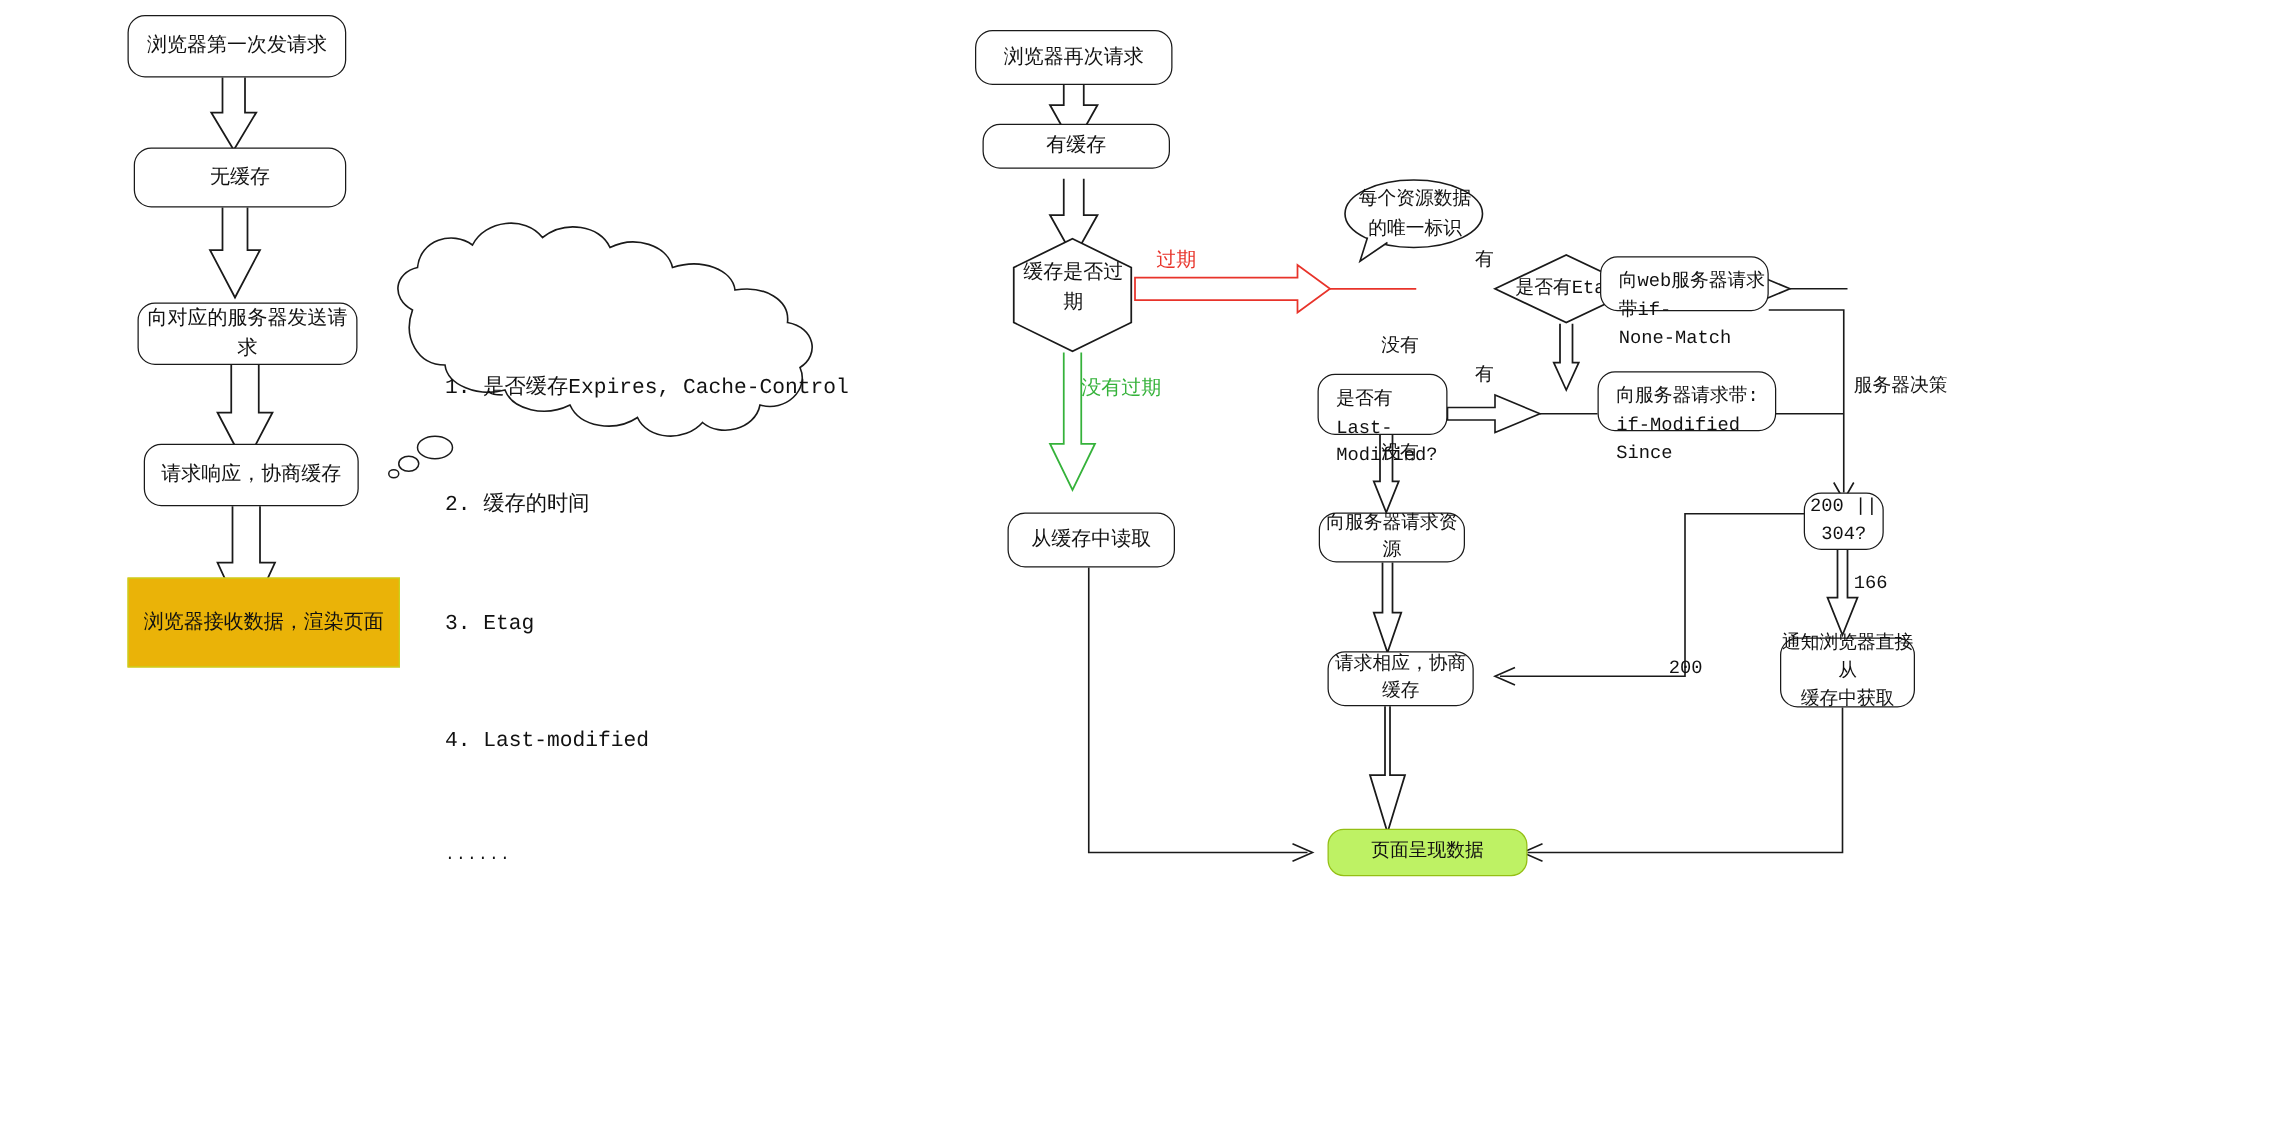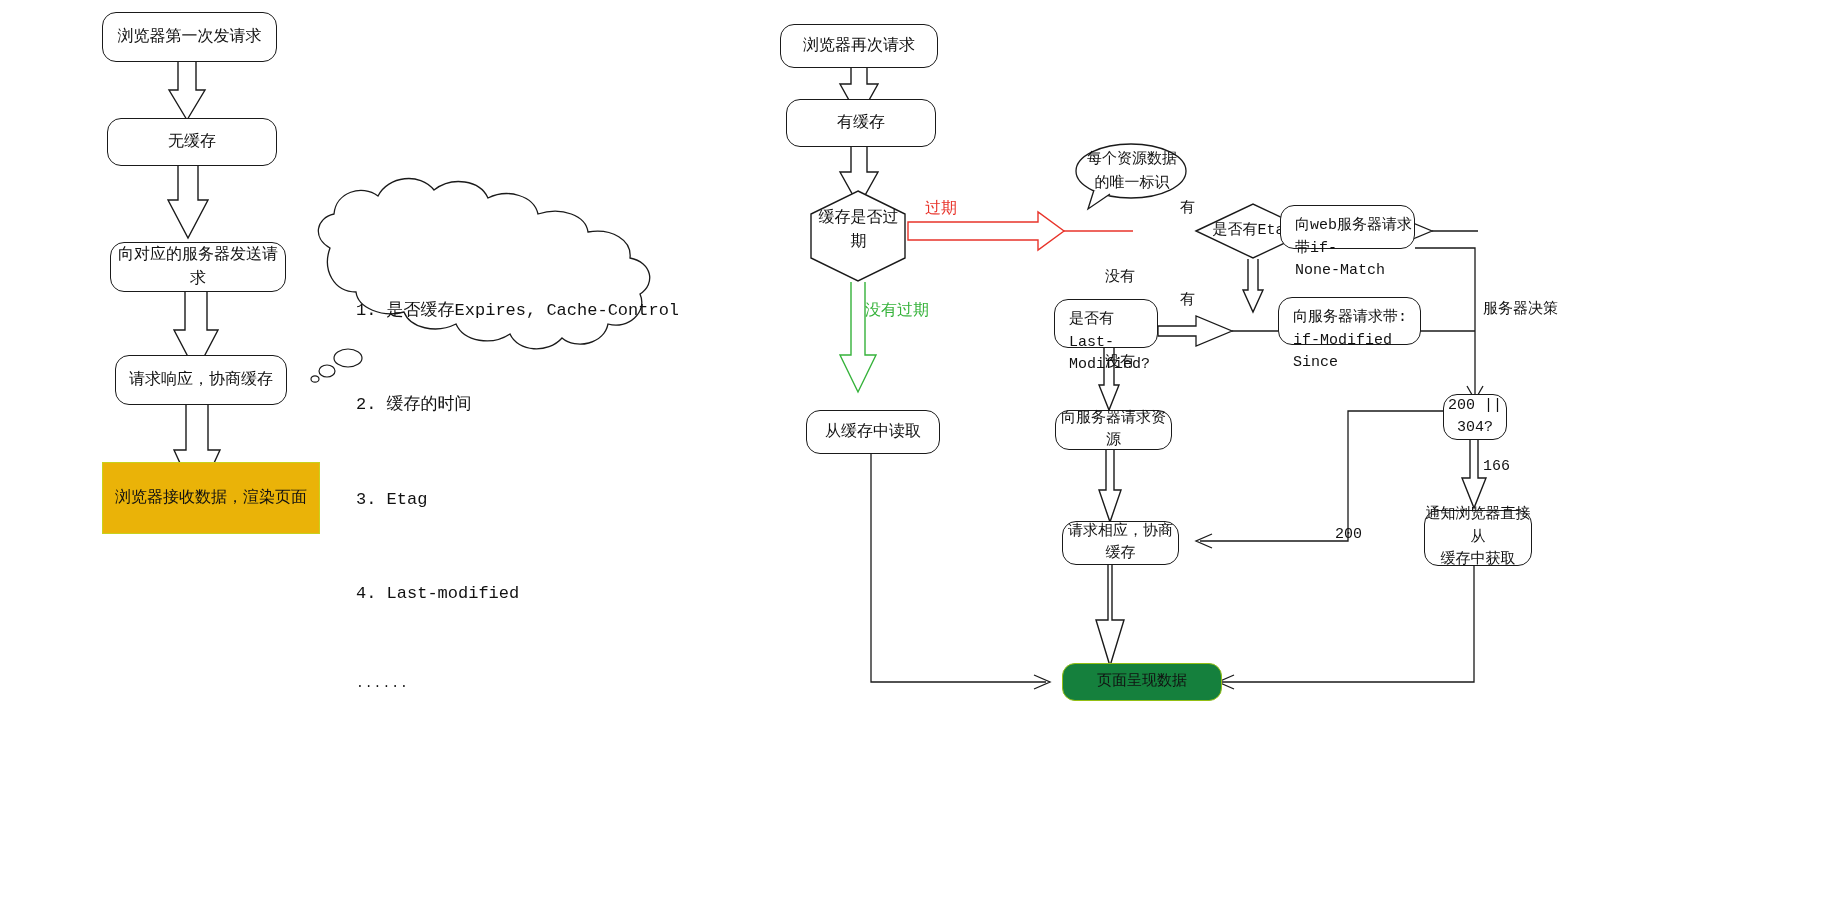--- a/index.html
+++ b/index.html
@@ -4,21 +4,21 @@
 <style>
   html,body{margin:0;padding:0;background:#fff;}
   body{width:1836px;height:898px;position:relative;overflow:hidden;
        font-family:"Liberation Sans","DejaVu Sans",sans-serif;color:#111;}
   .canvas{position:absolute;left:0;top:0;width:1836px;height:898px;font-family:Liberation Mono, monospace;}
   svg.layer{position:absolute;left:0;top:0;width:1836px;height:898px;pointer-events:none;}
   .node{position:absolute;box-sizing:border-box;display:flex;align-items:center;
         justify-content:center;text-align:center;line-height:1.5;}
   .rbox{border:1px solid #1a1a1a;border-radius:14px;background:#fff;}
   .yellowbox{border:1.5px solid #c8d11e;background:#eab308;}
-  .greenbox{background:#15803d;border:1px solid #94bf14;border-radius:13px;align-items:center;}
+  .greenbox{background:#bef264;border:1px solid #94bf14;border-radius:13px;align-items:center;}
   .lbl{position:absolute;white-space:nowrap;}
   .f16{font-size:16px;}
   .f15{font-size:15px;}
   .red{color:#e8332a;}
   .green{color:#35b23a;}
   .cloudtext{position:absolute;font-size:17px;line-height:1.85;white-space:pre;}
   .callout{position:absolute;font-size:15px;line-height:1.6;text-align:center;}
   .multiline{flex-direction:column;justify-content:center;}
   .leftpad{justify-content:flex-start;padding-left:14px;text-align:left;align-items:flex-start;padding-top:9px;}
   .leftpad div{text-align:left;}
@@ -135,21 +135,21 @@
     <div>2. 缓存的时间</div>
     <div>3. Etag</div>
     <div>4. Last-modified</div>
     <div style="font-size:13px;letter-spacing:1px;">......</div>
   </div>
 
   <div class="node rbox f16" style="left:780px;top:24px;width:158px;height:44px;">
     <span>浏览器再次请求</span>
   </div>
 
-  <div class="node rbox f16" style="left:786px;top:99px;width:150px;height:48px;">
+  <div class="node rbox f16" style="left:786px;top:99px;width:150px;height:36px;">
     <span>有缓存</span>
   </div>
 
   <div class="node f16" style="left:811px;top:214px;width:95px;height:32px;">
     <span>缓存是否过期</span>
   </div>
 
   <div class="node rbox f16" style="left:806px;top:410px;width:134px;height:44px;">
     <span>从缓存中读取</span>
   </div>

